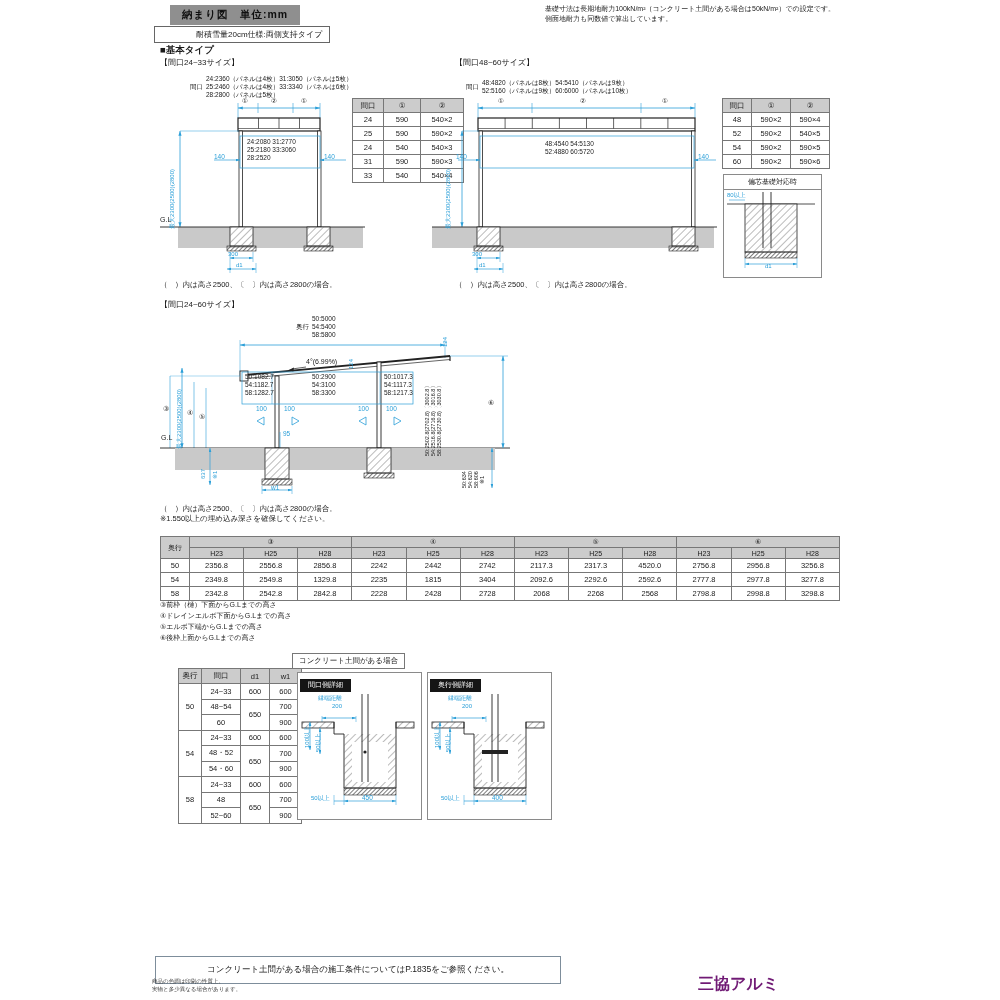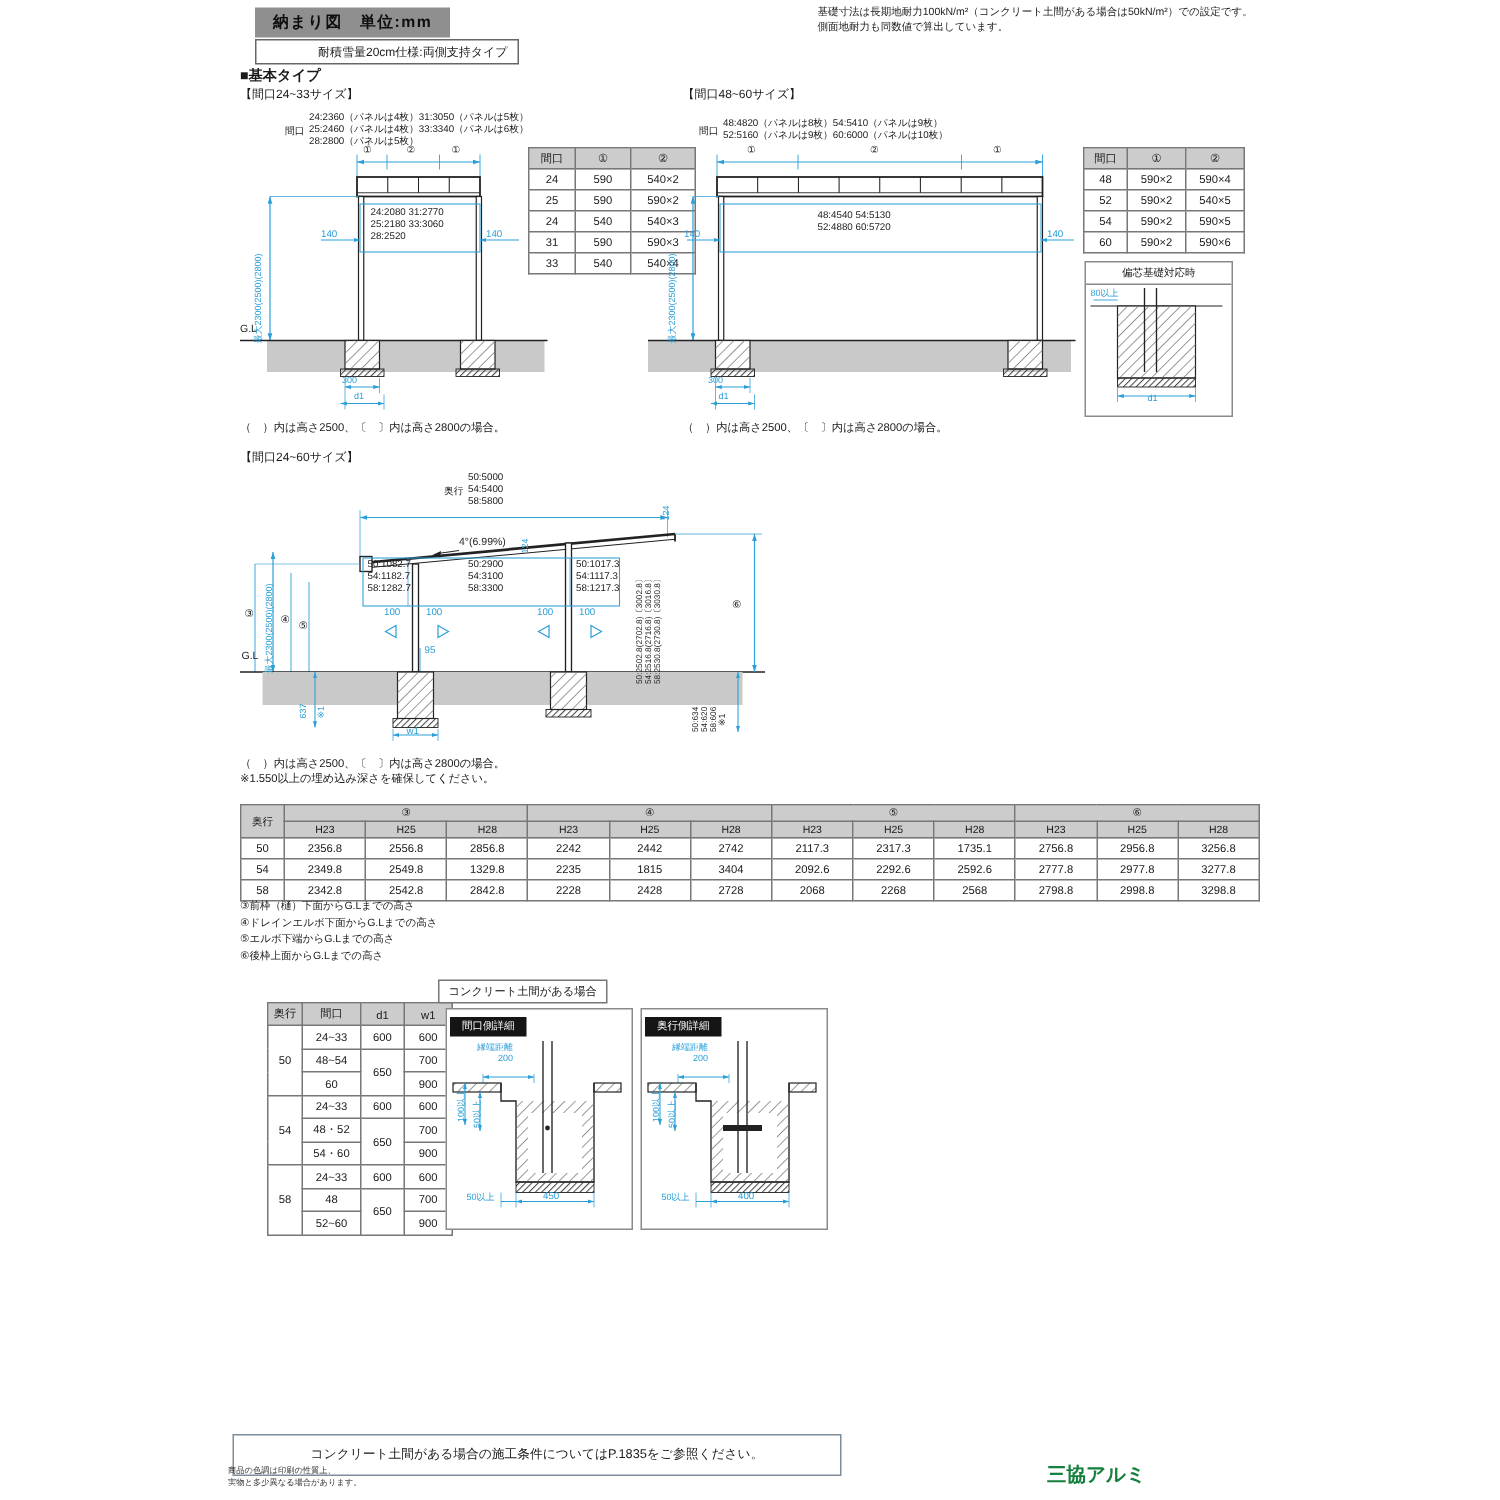--- a/index.html
+++ b/index.html
@@ -26,37 +26,37 @@
   .bt th{background:#ccc;font-size:7px;height:10px;}
   .ct{border:1.5px solid #555;table-layout:fixed;}
   .ct th,.ct td{border:1px solid #777;font-size:7.5px;font-weight:normal;text-align:center;height:14.5px;padding:0;}
   .ct th{background:#ccc;height:14px;}
   .ebox{border:1px solid #8a8a8a;background:#fff;}
   .ebox-title{font-size:7px;text-align:center;border-bottom:1px solid #8a8a8a;padding:2px 0;}
   .dbox{border:1px solid #8a8a8a;background:#fff;}
   .dtitle{background:#151515;color:#fff;font-size:7px;padding:1.5px 8px;display:inline-block;}
   .cbadge{border:1px solid #777;font-size:7.5px;padding:2px 6px;background:#fff;}
   .notebox{border:1px solid #7d8d9b;font-size:8.5px;text-align:center;padding:7px 0;width:404px;background:#fff;}
-  .brand{color:#15803d;font-weight:bold;font-size:13px;}
+  .brand{color:#701a75;font-weight:bold;font-size:16px;}
   .pagenum{font-size:31px;font-weight:bold;letter-spacing:1px;color:#111;}
   .nlist{font-size:7px;line-height:1.55;}
   .spanblock{display:flex;align-items:center;}
   .spanblock .lbl{font-size:6.5px;margin-right:3px;}
 </style>
 </head>
 <body>
 
 <div class="page">
 
   <div class="abs hdr-badge" style="left:170px;top:5px;">納まり図　単位:mm</div>
   <div class="abs f7" style="left:545px;top:4px;line-height:1.4;color:#222;">
     <div>基礎寸法は長期地耐力100kN/m²（コンクリート土間がある場合は50kN/m²）での設定です。</div>
     <div>側面地耐力も同数値で算出しています。</div>
   </div>
-  <div class="abs spec-badge" style="left:170px;top:26px;padding-left:41px;">耐積雪量20cm仕様:両側支持タイプ</div>
+  <div class="abs spec-badge" style="left:154px;top:26px;padding-left:41px;">耐積雪量20cm仕様:両側支持タイプ</div>
   <div class="abs sec-title" style="left:160px;top:44px;">■基本タイプ</div>
 
   <div class="abs dwg-title" style="left:160px;top:57px;">【間口24~33サイズ】</div>
   <div class="abs spanblock" style="left:190px;top:75px;">
     <span class="lbl">間口</span>
     <span class="f65">
       <div>24:2360（パネルは4枚）31:3050（パネルは5枚）</div>
       <div>25:2460（パネルは4枚）33:3340（パネルは6枚）</div>
       <div>28:2800（パネルは5枚）</div>
     </span>
@@ -417,21 +417,21 @@
     <tr>
       <td>50</td>
       <td>2356.8</td>
           <td>2556.8</td>
           <td>2856.8</td>
       <td>2242</td>
           <td>2442</td>
           <td>2742</td>
       <td>2117.3</td>
           <td>2317.3</td>
-          <td>1735.1</td>
+          <td>4520.0</td>
       <td>2756.8</td>
           <td>2956.8</td>
           <td>3256.8</td>
     </tr>
     <tr>
       <td>54</td>
       <td>2349.8</td>
           <td>2549.8</td>
           <td>1329.8</td>
       <td>2235</td>

